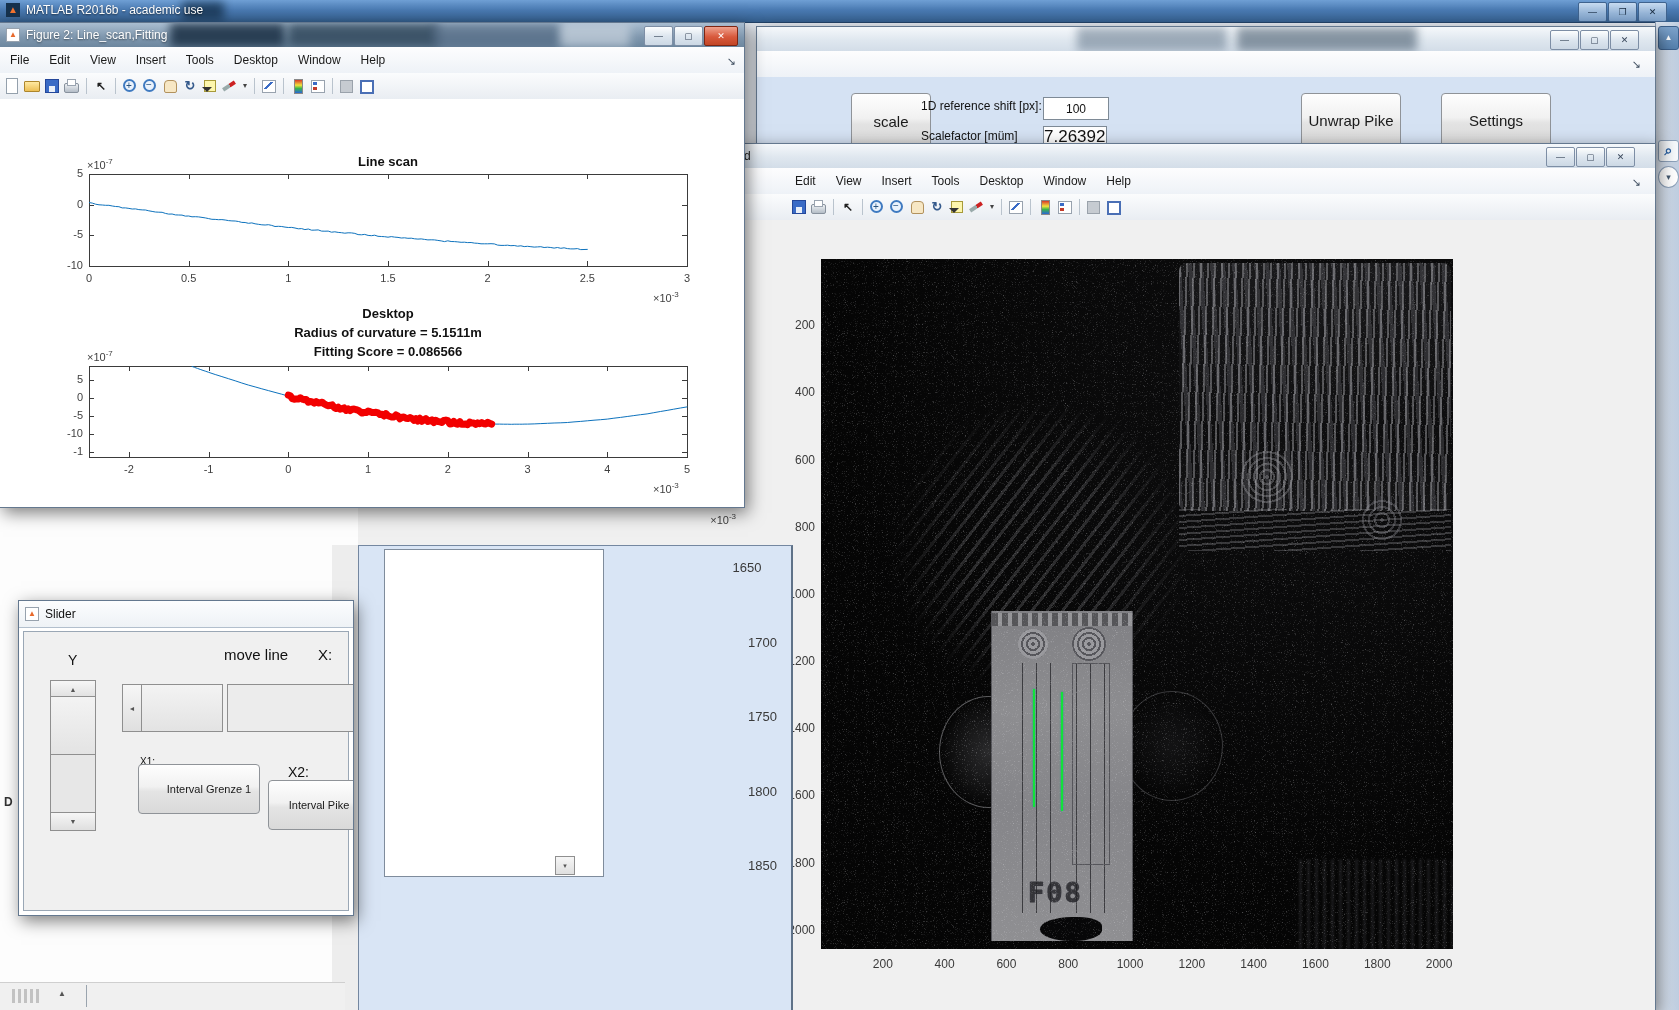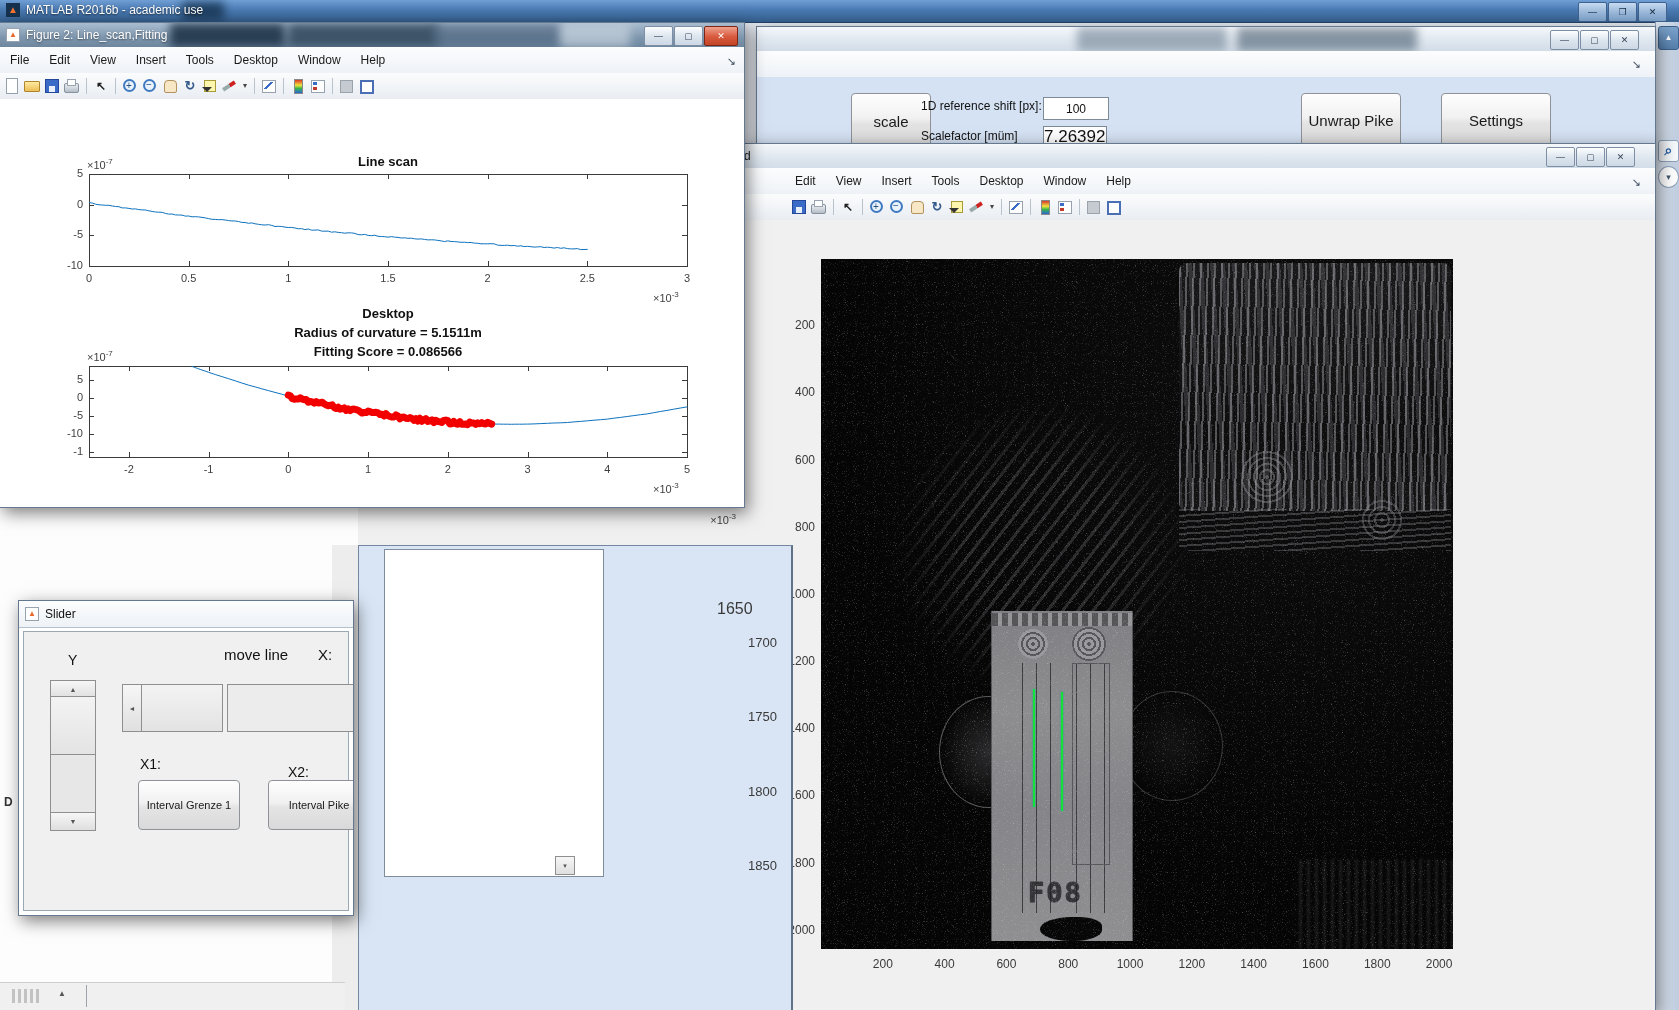--- a/index.html
+++ b/index.html
@@ -279,21 +279,21 @@
       <span class="bigtick" style="left: 369px; top: 9px; width: 36px; text-align: center;">5</span>
       <span class="exp" style="left: 330px; top: 28px; width: 60px; text-align: right;">×10<sup>-3</sup></span>
     </div>
 
   <div class="abs" id="blueWin" style="left:358px;top:545px;width:432px;height:465px;background:#d9e5f5;border:1px solid #7487a0;border-right:2px solid #5f7288;">
     <div class="abs" style="left:25px;top:3px;width:218px;height:326px;background:#fff;border:1px solid #7f8c9c;"></div>
     <div class="scrbtn" style="left:196px;top:310px;width:18px;height:17px;">
       <span>▾</span>
       </div>
 
-  <span class="bigtick" style="left: 358px; top: 14px; width: 60px; text-align: left; font-size: 16px; margin-top: 40px;">1650</span>
+  <span class="bigtick" style="left: 358px; top: 14px; width: 60px; text-align: center; font-size: 13px;">1650</span>
       <span class="bigtick" style="left: 358px; top: 88.5px; width: 60px; text-align: right; font-size: 13px;">1700</span>
       <span class="bigtick" style="left: 358px; top: 163px; width: 60px; text-align: right; font-size: 13px;">1750</span>
       <span class="bigtick" style="left: 358px; top: 237.5px; width: 60px; text-align: right; font-size: 13px;">1800</span>
       <span class="bigtick" style="left: 358px; top: 312px; width: 60px; text-align: right; font-size: 13px;">1850</span>
     </div>
 
   <div class="abs" style="left:0;top:484px;width:358px;height:526px;background:#fdfdfd;"></div>
   <div class="abs" style="left:332px;top:545px;width:26px;height:465px;background:#ededed;"></div>
   <span class="abs" style="left:4px;top:795px;font-size:12px;font-weight:bold;color:#333;">D</span>
   <div class="abs" style="left:0;top:982px;width:345px;height:28px;background:#f0f0f0;border-top:1px solid #cfcfcf;">
@@ -319,23 +319,23 @@
           <span>▼</span>
         </div>
       <span class="abs" style="left:200px;top:14px;font-size:15px;">move line</span>
       <span class="abs" style="left:294px;top:14px;font-size:15px;">X:</span>
 
       <div class="scrbtn" style="left:98px;top:52px;width:18px;height:46px;">
           <span>◄</span>
         </div>
       <div class="scrblk" style="left:117px;top:52px;width:80px;height:46px;"></div>
       <div class="scrblk" style="left:203px;top:52px;width:130px;height:46px;background:#ececec;"></div>
-      <span class="abs" style="left:116px;top:124px;font-size:14px;">X1:</span>
+      <span class="abs" style="left:116px;top:124px;font-size:10px;">X1:</span>
       <span class="abs" style="left:264px;top:132px;font-size:14px;">X2:</span>
-      <div class="mbtn" style="left:114px;top:148px;width:100px;height:48px;font-size:11px;">
+      <div class="mbtn" style="left:114px;top:132px;width:100px;height:48px;font-size:11px;padding-left:20px;">
         <span>Interval Grenze 1</span>
         </div>
       <div class="mbtn" style="left:244px;top:148px;width:100px;height:48px;font-size:11px;">
         <span>Interval Pike</span>
         </div>
     </div>
   </div>
 
   <div class="win" id="fig2" style="left:0;top:22px;width:744px;height:484px;border-left:0;background:#fff;">
     <div class="titlebar dark">

